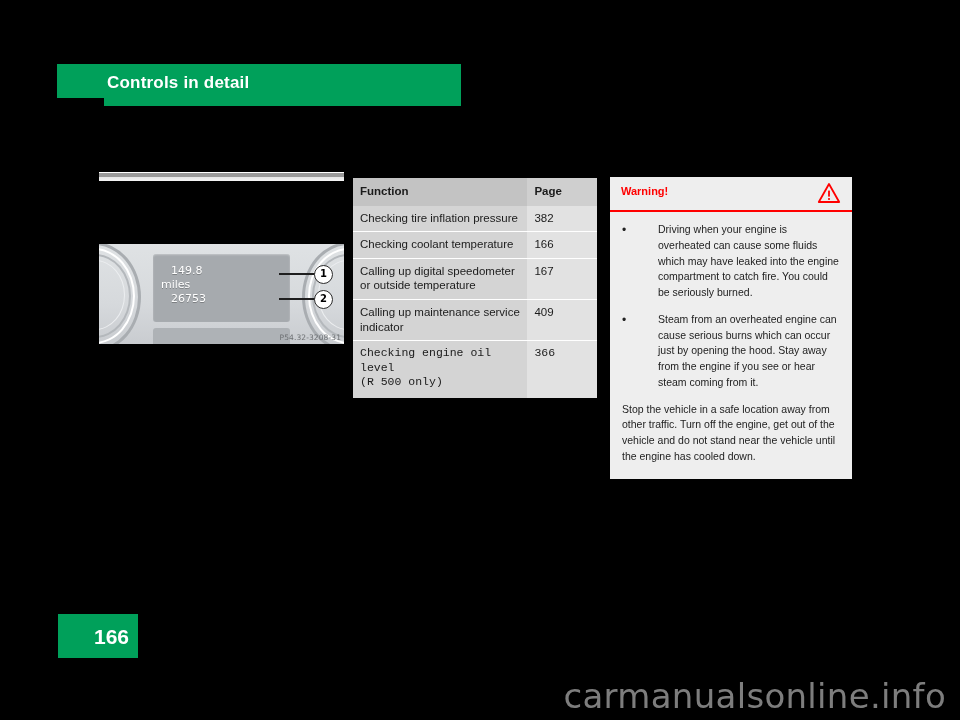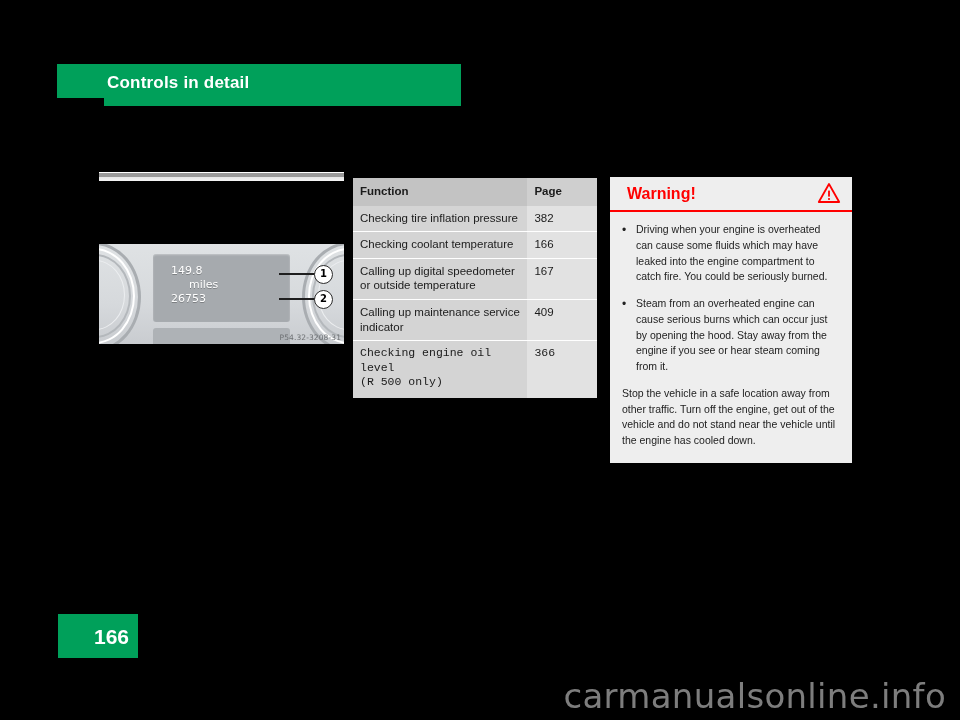--- a/index.html
+++ b/index.html
@@ -116,21 +116,21 @@
   }
   .lcd-line {
     position: absolute;
     color: #ffffff;
     font-size: 11px;
     font-family: "DejaVu Sans", sans-serif;
     text-shadow: 0 1px 0 rgba(0,0,0,0.25);
     white-space: nowrap;
   }
   #lcd-trip     { left: 18px; top: 10px; }
-  #lcd-units    { left: 36px; top: 24px; }
+  #lcd-units    { left: 8px; top: 24px; }
   #lcd-odometer { left: 18px; top: 38px; }
 
   .callout {
     position: absolute;
     width: 17px;
     height: 17px;
     border-radius: 50%;
     background: #ffffff;
     border: 1.3px solid #2b2b2b;
     color: #000000;
@@ -200,24 +200,24 @@
     background: #eeeeee;
     padding: 0;
   }
   #warning-head {
     position: relative;
     height: 33px;
     border-bottom: 2px solid #ff0000;
   }
   #warning-title {
     position: absolute;
-    left: 17px;
+    left: 11px;
     top: 8px;
     color: #ff0000;
-    font-size: 16px;
+    font-size: 11px;
     font-weight: bold;
   }
   #warning-icon {
     position: absolute;
     right: 11px;
     top: 5px;
     width: 24px;
     height: 22px;
   }
   #warning-body {
@@ -229,21 +229,21 @@
   .warn-bullet-item {
     display: flex;
     margin-bottom: 11px;
   }
   .warn-bullet-dot {
     width: 14px;
     flex: 0 0 14px;
     font-size: 12px;
     line-height: 1.35;
   }
-  .warn-bullet-text { flex: 1 1 auto; }
+  .warn-bullet-text { flex: 1 1 auto; margin-left: 22px; }
   #warning-closing { margin-top: 3px; }
 
   
   #page-number-box {
     position: absolute;
     left: 58px;
     top: 614px;
     width: 80px;
     height: 44px;
     background: #00a05a;

